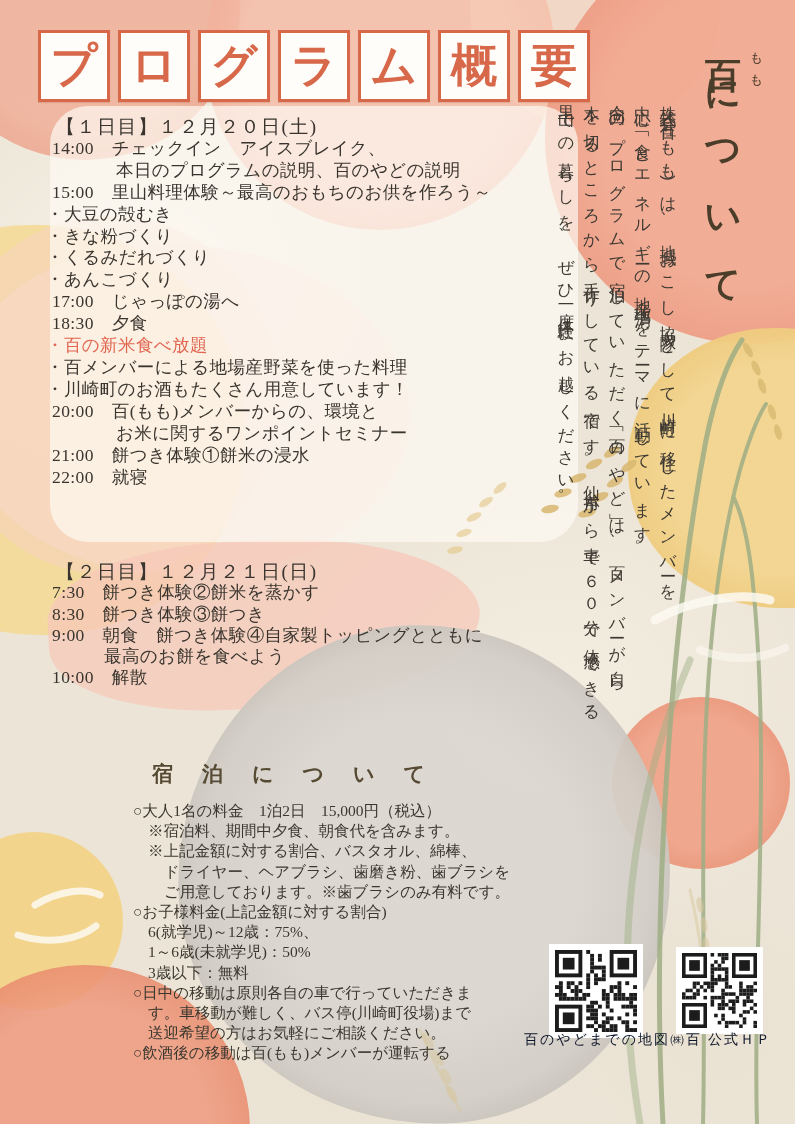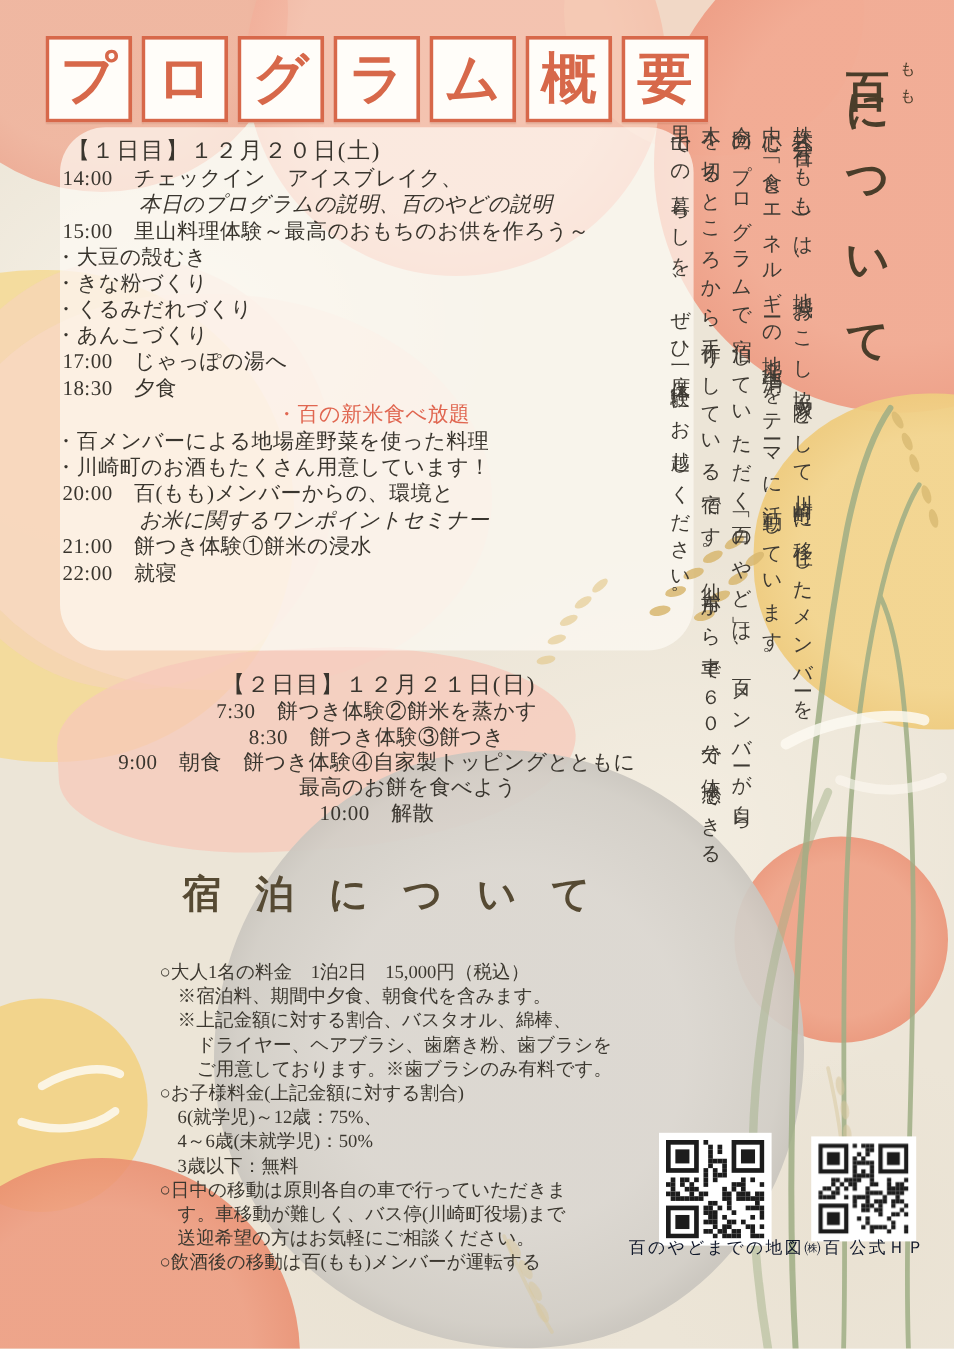--- a/index.html
+++ b/index.html
@@ -48,32 +48,32 @@
   .tbox{
     width:66px;height:66px;border:3px solid #d7684a;background:#fffdf9;
     display:flex;align-items:center;justify-content:center;
     font-size:46px;color:#d7684a;font-weight:600;
     box-shadow:0 1px 1px rgba(120,60,30,.15);
   }
 
   
   .sched{position:absolute;left:46px;z-index:6;font-size:17.5px;letter-spacing:.4px;color:#39352e;}
   .day1{top:116px;width:530px;line-height:21.9px;}
-  .day2{top:561px;width:530px;line-height:21.3px;text-align:center;}
+  .day2{top:561px;width:530px;line-height:21.3px;}
   .sched-heading{font-size:19px;letter-spacing:1.5px;padding-left:10px;}
   .sched-line{white-space:nowrap;}
   .sched-line.t{padding-left:6px;}
-  .sched-line.ind1{padding-left:70px;font-style:italic;}
+  .sched-line.ind1{padding-left:70px;}
   .sched-line.ind2{padding-left:58px;}
-  .sched-line.accent{color:#e06650;text-align:center;}
+  .sched-line.accent{color:#e06650;}
 
   
   .lodging-title{
-    position:absolute;left:152px;top:724px;z-index:6;white-space:nowrap;
-    font-size:32px;letter-spacing:29px;color:#564a33;font-weight:600;
+    position:absolute;left:152px;top:760px;z-index:6;white-space:nowrap;
+    font-size:21px;letter-spacing:29px;color:#564a33;font-weight:600;
   }
   .lodging{position:absolute;left:133px;top:777px;width:430px;z-index:6;
     font-size:15.5px;line-height:20.2px;color:#3b372f;margin-top:24px;}
   .lodging .l1{padding-left:15px;}
   .lodging .l2{padding-left:31px;}
   .lodging div{white-space:nowrap;}
 
   
   .about-title{
     position:absolute;left:698px;top:32px;z-index:6;
@@ -226,21 +226,21 @@
 
   <div class="lodging-title">宿泊について</div>
   <div class="lodging">
       <div class="l0">○大人1名の料金　1泊2日　15,000円（税込）</div>
       <div class="l1">※宿泊料、期間中夕食、朝食代を含みます。</div>
       <div class="l1">※上記金額に対する割合、バスタオル、綿棒、</div>
       <div class="l2">ドライヤー、ヘアブラシ、歯磨き粉、歯ブラシを</div>
       <div class="l2">ご用意しております。※歯ブラシのみ有料です。</div>
       <div class="l0">○お子様料金(上記金額に対する割合)</div>
       <div class="l1">6(就学児)～12歳：75%、</div>
-      <div class="l1">4～6歳(未就学児)：50%</div>
+      <div class="l1">1～6歳(未就学児)：50%</div>
       <div class="l1">3歳以下：無料</div>
       <div class="l0">○日中の移動は原則各自の車で行っていただきま</div>
       <div class="l1">す。車移動が難しく、バス停(川崎町役場)まで</div>
       <div class="l1">送迎希望の方はお気軽にご相談ください。</div>
       <div class="l0">○飲酒後の移動は百(もも)メンバーが運転する</div>
     </div>
 
   <div class="about-title">百について</div>
   <div class="about-furigana">もも</div>
   <div class="about-cols">

